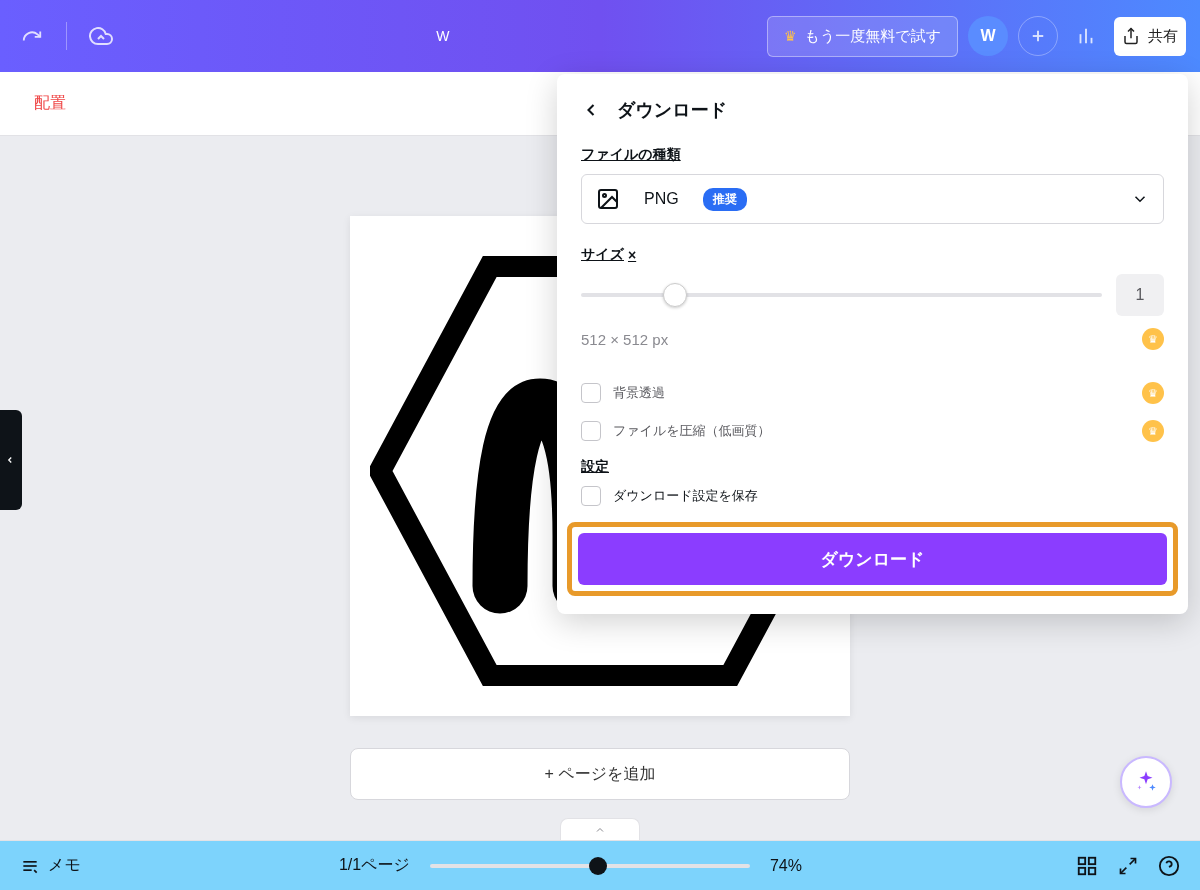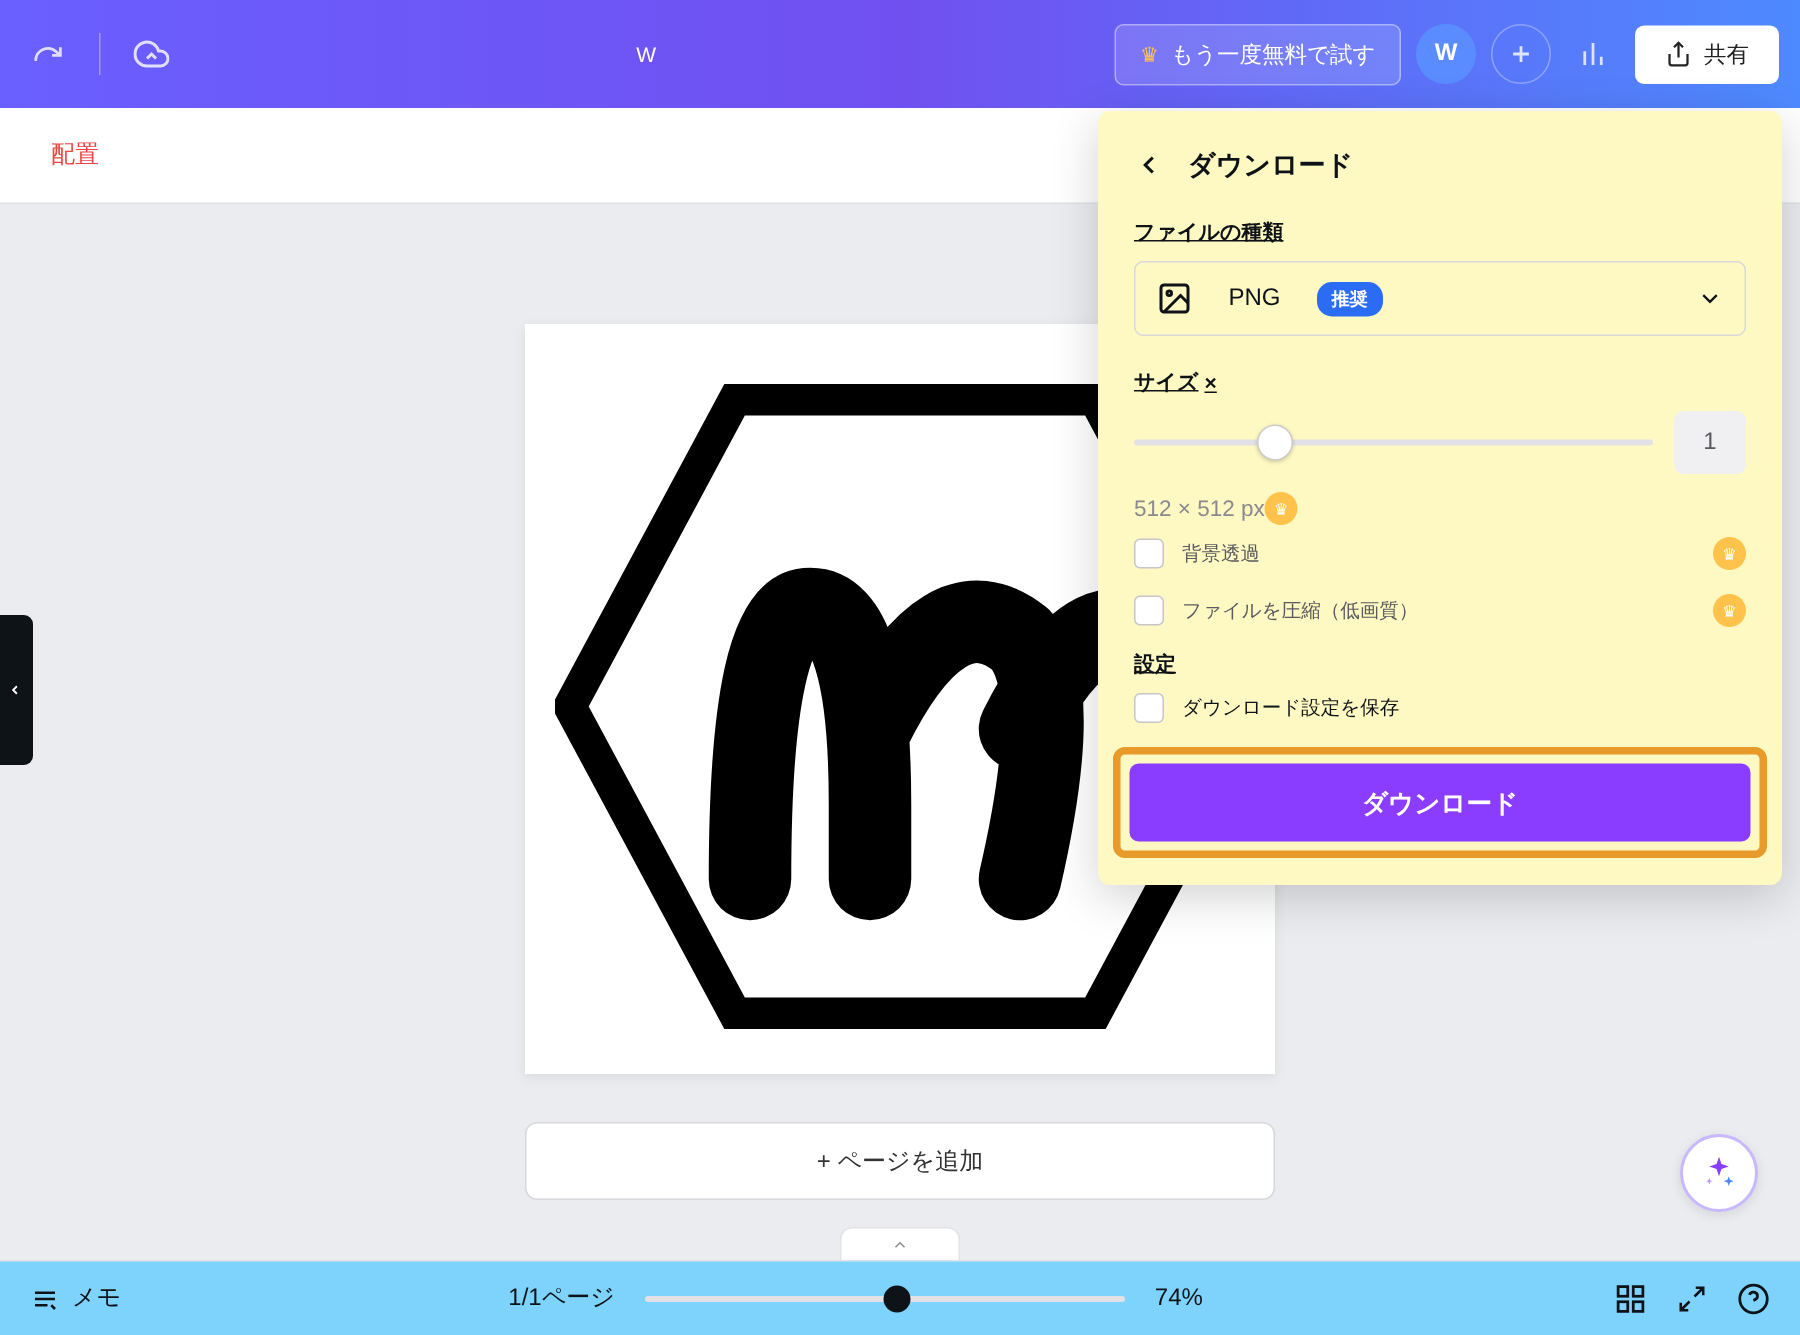--- a/index.html
+++ b/index.html
@@ -7,48 +7,48 @@
 
 .topbar { height: 72px; background: linear-gradient(90deg, #6a5fff 0%, #7050f0 50%, #4d8aff 100%); display: flex; align-items: center; padding: 0 14px; gap: 8px; }
 .tb-left { display: flex; align-items: center; gap: 16px; }
 .tb-icon { color: #fff; opacity: 0.8; cursor: pointer; display: flex; align-items: center; justify-content: center; width: 36px; height: 36px; }
 .tb-divider { width: 1px; height: 28px; background: rgba(255,255,255,0.35); }
 .tb-title { color: #fff; font-size: 14px; letter-spacing: 0.5px; flex: 1; text-align: center; }
 .tb-right { display: flex; align-items: center; gap: 10px; }
 .btn-trial { background: rgba(255,255,255,0.14); border: 1px solid rgba(255,255,255,0.4); border-radius: 6px; padding: 10px 16px; color: #fff; font-size: 15px; display: flex; align-items: center; gap: 8px; cursor: pointer; }
 .crown { color: #ffc24a; font-size: 14px; }
 .avatar { width: 40px; height: 40px; border-radius: 50%; background: #5a8cff; color: #fff; display: flex; align-items: center; justify-content: center; font-weight: 600; font-size: 16px; cursor: pointer; }
-.btn-share { background: #fff; border-radius: 6px; padding: 10px 20px; display: flex; align-items: center; gap: 8px; font-size: 15px; cursor: pointer; color: #222; }
+.btn-share { background: #fff; border-radius: 6px; padding: 10px 8px; display: flex; align-items: center; gap: 8px; font-size: 15px; cursor: pointer; color: #222; }
 
 .subbar { position: absolute; top: 72px; left: 0; right: 0; height: 64px; background: #fff; border-bottom: 1px solid #e2e2e6; display: flex; align-items: center; padding: 0 34px; font-size: 16px; color: #ef4444; }
 
 .canvas-area { position: absolute; top: 136px; left: 0; right: 0; bottom: 50px; background: #ebecf0; display: flex; flex-direction: column; align-items: center; padding-top: 80px; }
 .canvas { width: 500px; height: 500px; background: #fff; box-shadow: 0 2px 8px rgba(0,0,0,0.08); position: relative; overflow: hidden; }
 .hexagon { position: absolute; left: 20px; top: 40px; }
 .btn-addpage { width: 500px; height: 52px; margin-top: 32px; background: #fff; border: 1px solid #d7d7dc; border-radius: 8px; font-size: 16px; color: #333; cursor: pointer; }
 
 .side-tab { position: absolute; left: -2px; top: 410px; width: 24px; height: 100px; background: #0e1318; border-radius: 0 6px 6px 0; display: flex; align-items: center; justify-content: center; cursor: pointer; }
 .side-tab svg { color: #fff; }
 
-.popup { position: absolute; top: 74px; right: 12px; width: 456px; background: #fef9c3; border-radius: 8px; box-shadow: 0 8px 32px rgba(0,0,0,0.18); padding: 0 0 18px 0; }
+.popup { position: absolute; top: 74px; right: 12px; width: 631px; background: #ffffff; border-radius: 8px; box-shadow: 0 8px 32px rgba(0,0,0,0.18); padding: 0 0 18px 0; }
 .popup-head { display: flex; align-items: center; gap: 16px; padding: 24px 24px 18px 24px; }
 .popup-back { cursor: pointer; display: flex; }
 .popup-title { font-size: 18px; font-weight: 700; color: #0e1318; }
 .popup-body { padding: 6px 24px 0 24px; }
 .label { font-size: 14px; font-weight: 600; color: #0e1318; margin-bottom: 10px; display: flex; align-items: center; gap: 4px; text-decoration: underline; }
 .select-box { border: 1px solid #d7d7dc; border-radius: 6px; height: 50px; display: flex; align-items: center; padding: 0 14px; gap: 24px; cursor: pointer; margin-bottom: 22px; }
 .select-box .filetype { font-size: 16px; color: #0e1318; }
 .badge-rec { background: #2a6df4; color: #fff; font-size: 12px; padding: 3px 10px; border-radius: 10px; font-weight: 600; }
 .select-box .chev { margin-left: auto; }
 
 .slider-row { display: flex; align-items: center; gap: 14px; margin-bottom: 12px; }
 .slider { flex: 1; height: 4px; background: #e2e2e6; border-radius: 2px; position: relative; cursor: pointer; }
 .slider-handle { position: absolute; left: 82px; top: -10px; width: 24px; height: 24px; background: #fff; border: 1px solid #ccc; border-radius: 50%; box-shadow: 0 1px 3px rgba(0,0,0,0.2); }
 .size-val { width: 48px; height: 42px; background: #f0f0f2; border-radius: 6px; display: flex; align-items: center; justify-content: center; font-size: 16px; color: #5a5a5f; }
-.dim-row { display: flex; align-items: center; justify-content: flex-start; margin-bottom: 8px; }
+.dim-row { display: flex; align-items: center; justify-content: space-between; margin-bottom: 32px; }
 .dim-text { font-size: 15px; color: #8a8a90; }
 .crown-badge { width: 22px; height: 22px; border-radius: 50%; background: #ffc24a; display: flex; align-items: center; justify-content: center; font-size: 11px; color: #fff; }
 
 .check-row { display: flex; align-items: center; gap: 12px; margin-bottom: 16px; }
 .checkbox { width: 20px; height: 20px; border: 1.5px solid #c5c5ca; border-radius: 4px; cursor: pointer; background: #fff; }
 .check-row .txt { font-size: 13px; color: #5a5a5f; flex: 1; }
 
 .dl-btn-wrap { margin: 8px 10px 0 10px; border: 5px solid #e89a2a; border-radius: 8px; padding: 6px; }
 .dl-btn { width: 100%; height: 52px; background: #8b3dff; color: #fff; border: none; border-radius: 6px; font-size: 17px; font-weight: 600; cursor: pointer; }
 

